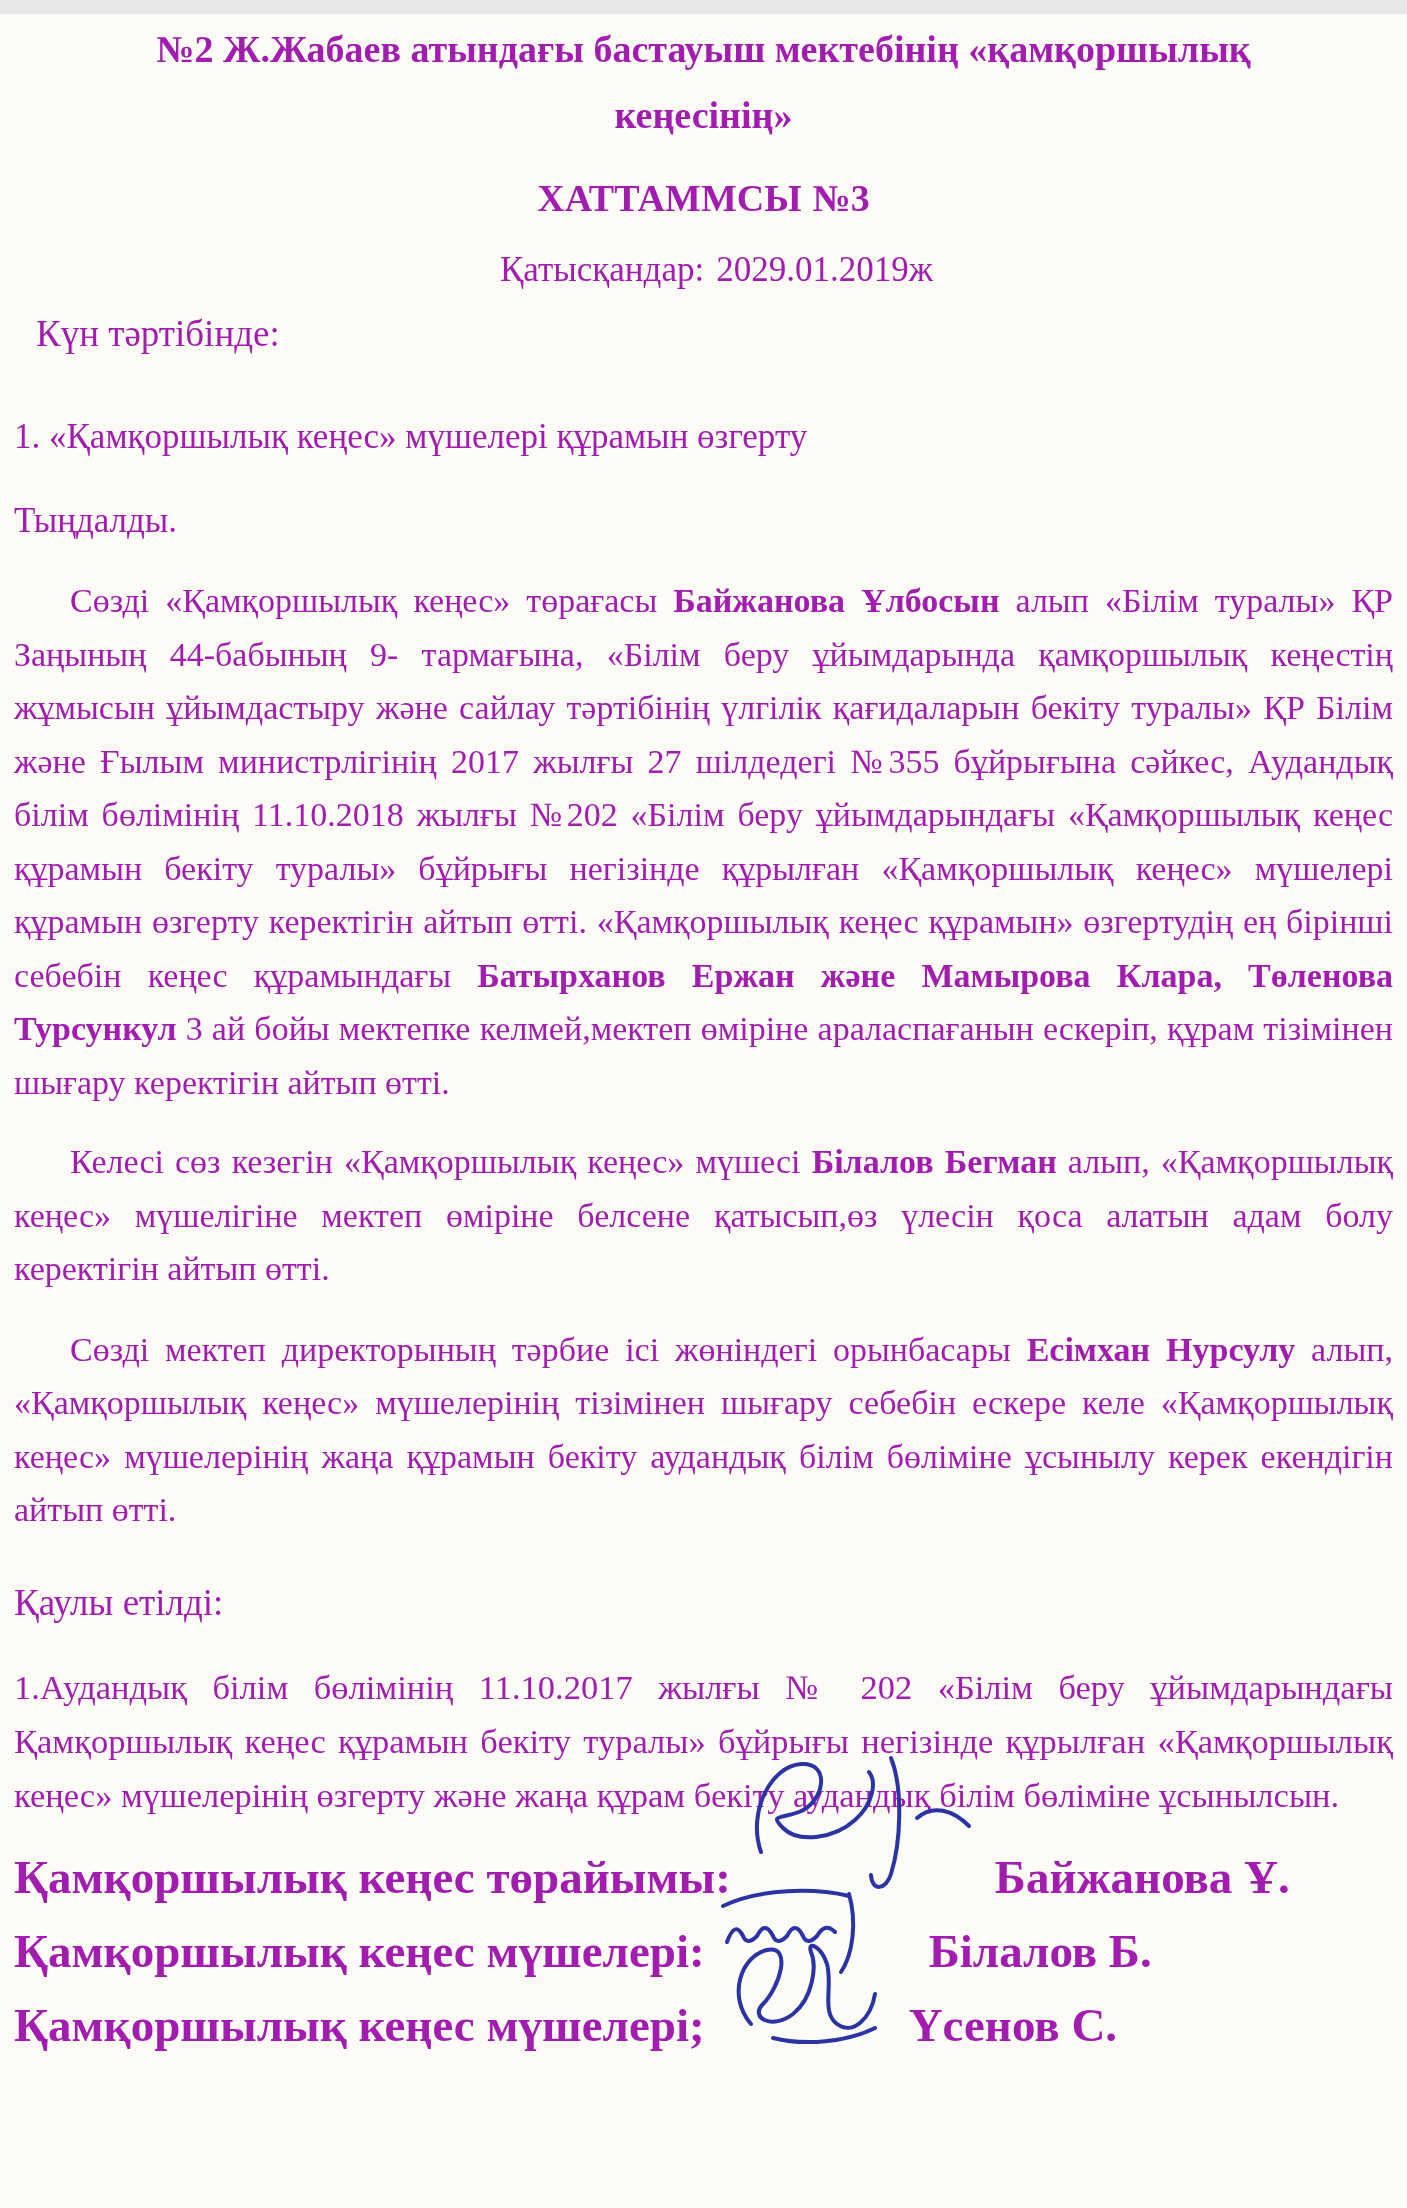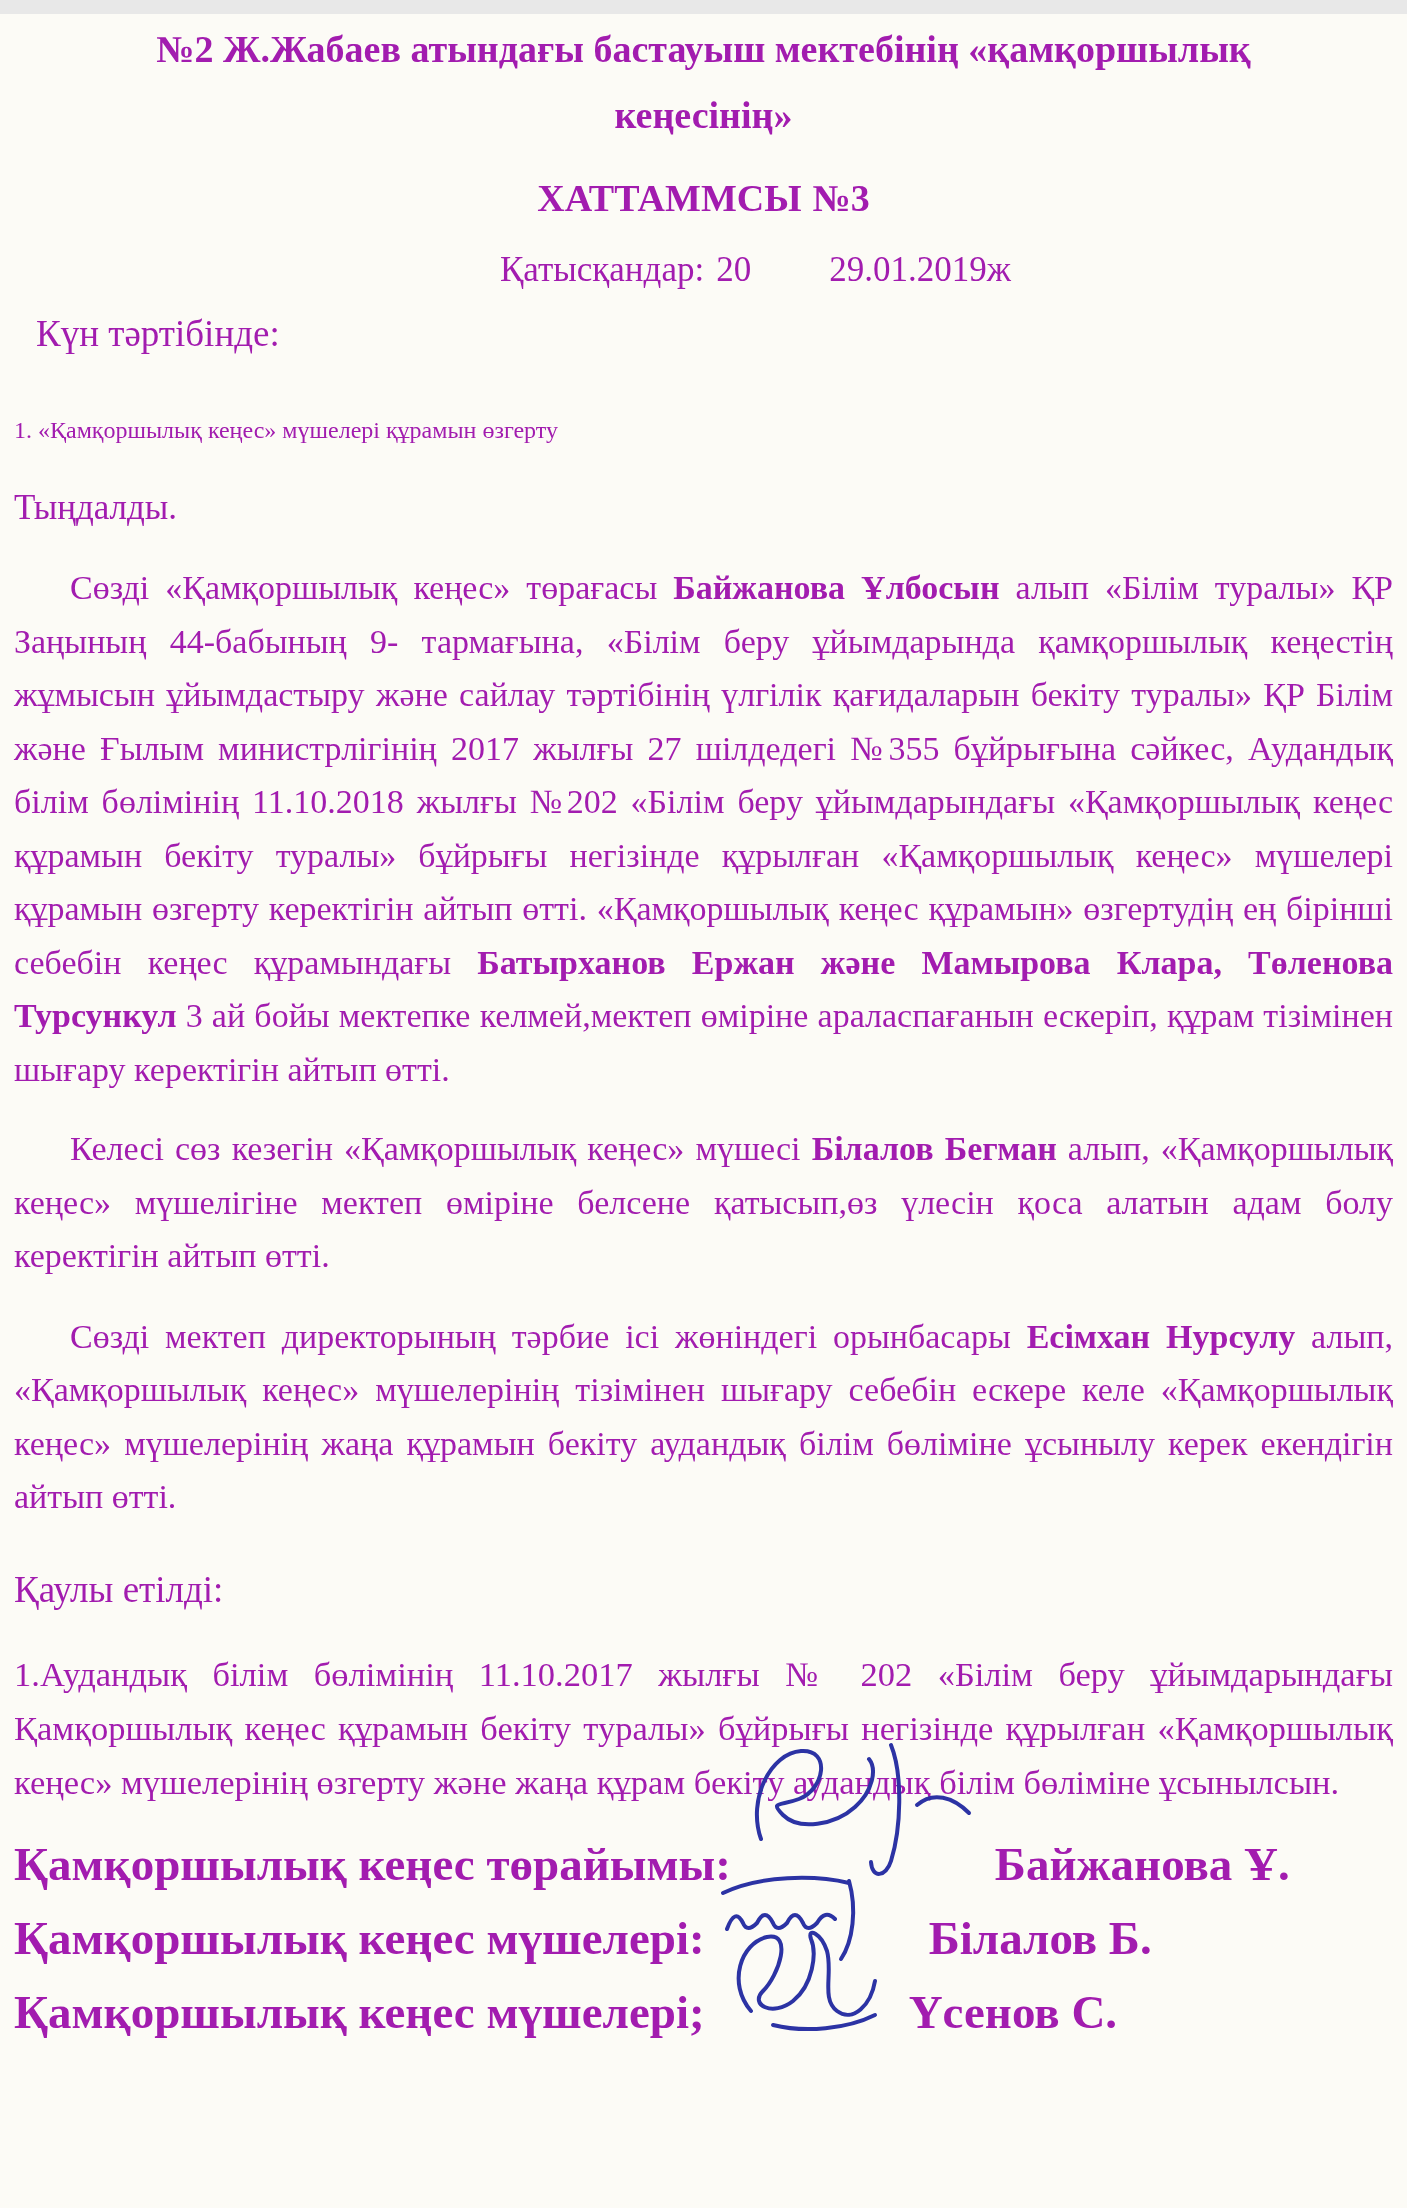--- a/index.html
+++ b/index.html
@@ -29,32 +29,31 @@
     gap: 11px;
     font-weight: 700;
     font-size: 38px;
     margin-top: 36px;
   }
   .meta-row {
     display: flex;
     font-size: 35px;
     margin-top: 30px;
     padding-left: 486px;
-    gap: 78px;
     white-space: nowrap;
   }
   .attendees { display: flex; gap: 12px; }
   .agenda-heading {
     font-weight: 400;
     font-size: 37px;
     margin-top: 22px;
     padding-left: 22px;
   }
   .agenda-item {
-    font-size: 24px;
+    font-size: 35px;
     margin-top: 62px;
   }
   .heard-label {
     font-size: 35px;
     margin-top: 44px;
   }
   .para {
     font-size: 34px;
     line-height: 53.5px;
     text-align: justify;

